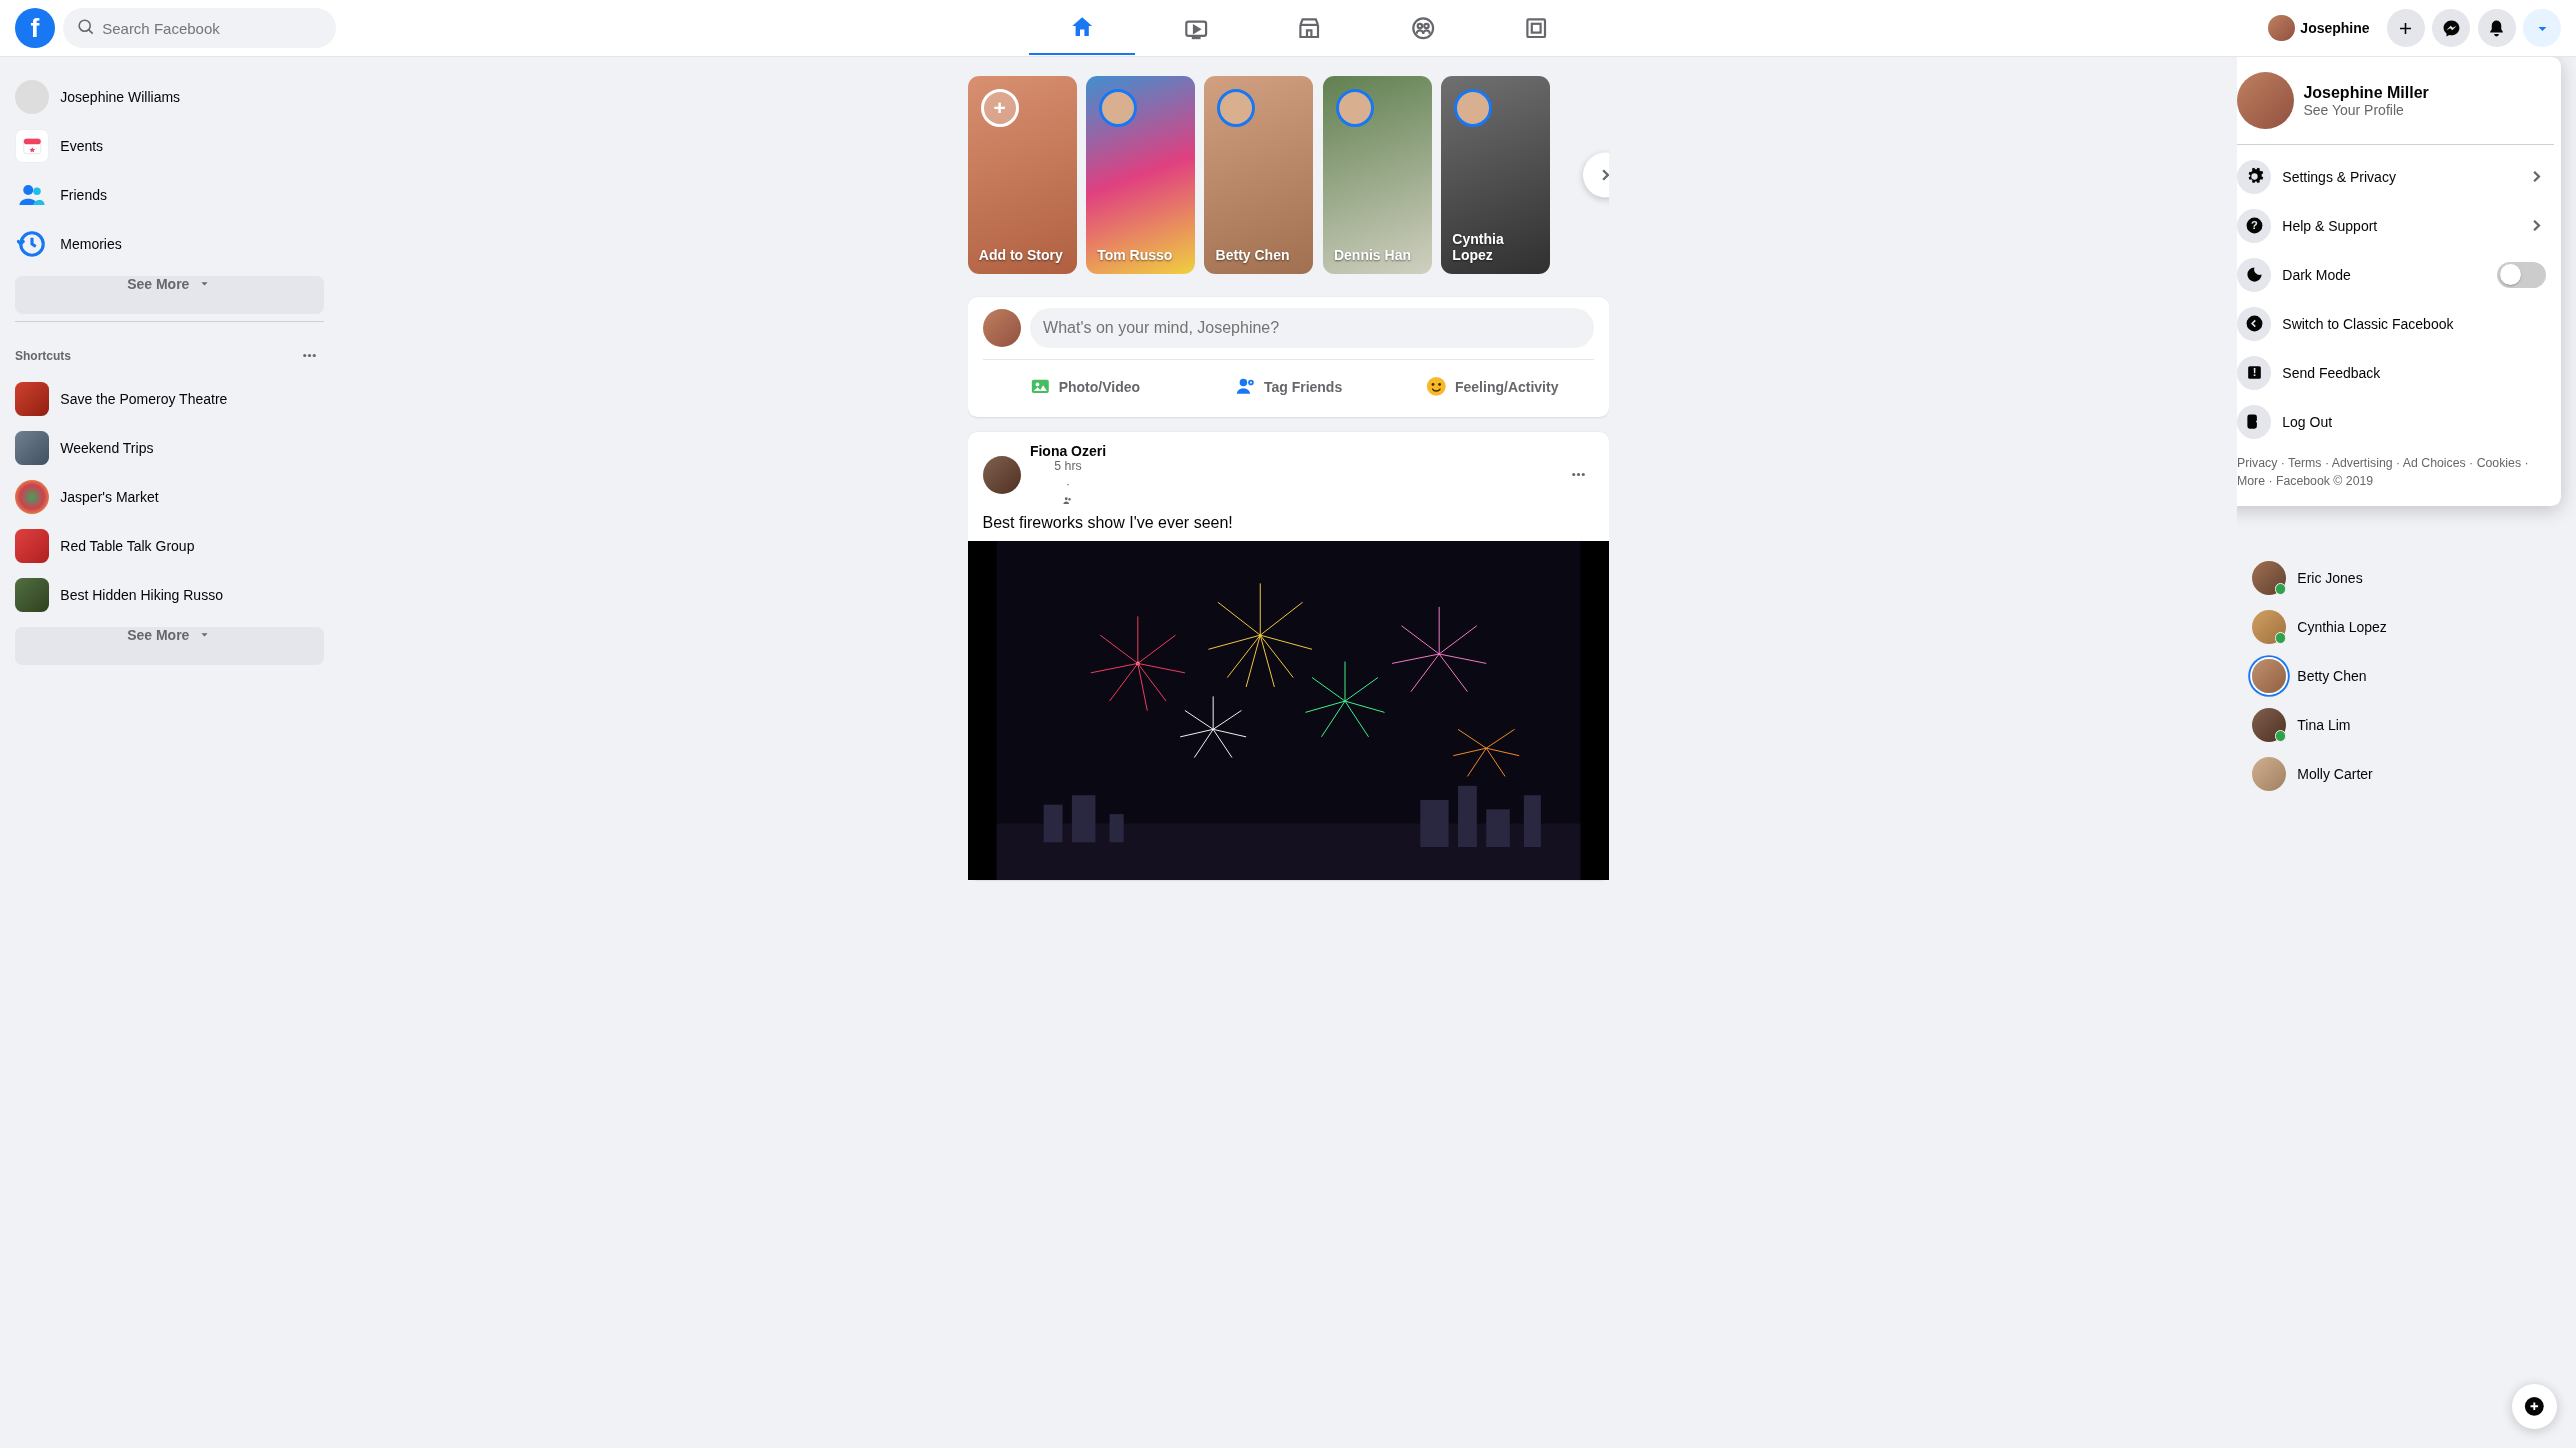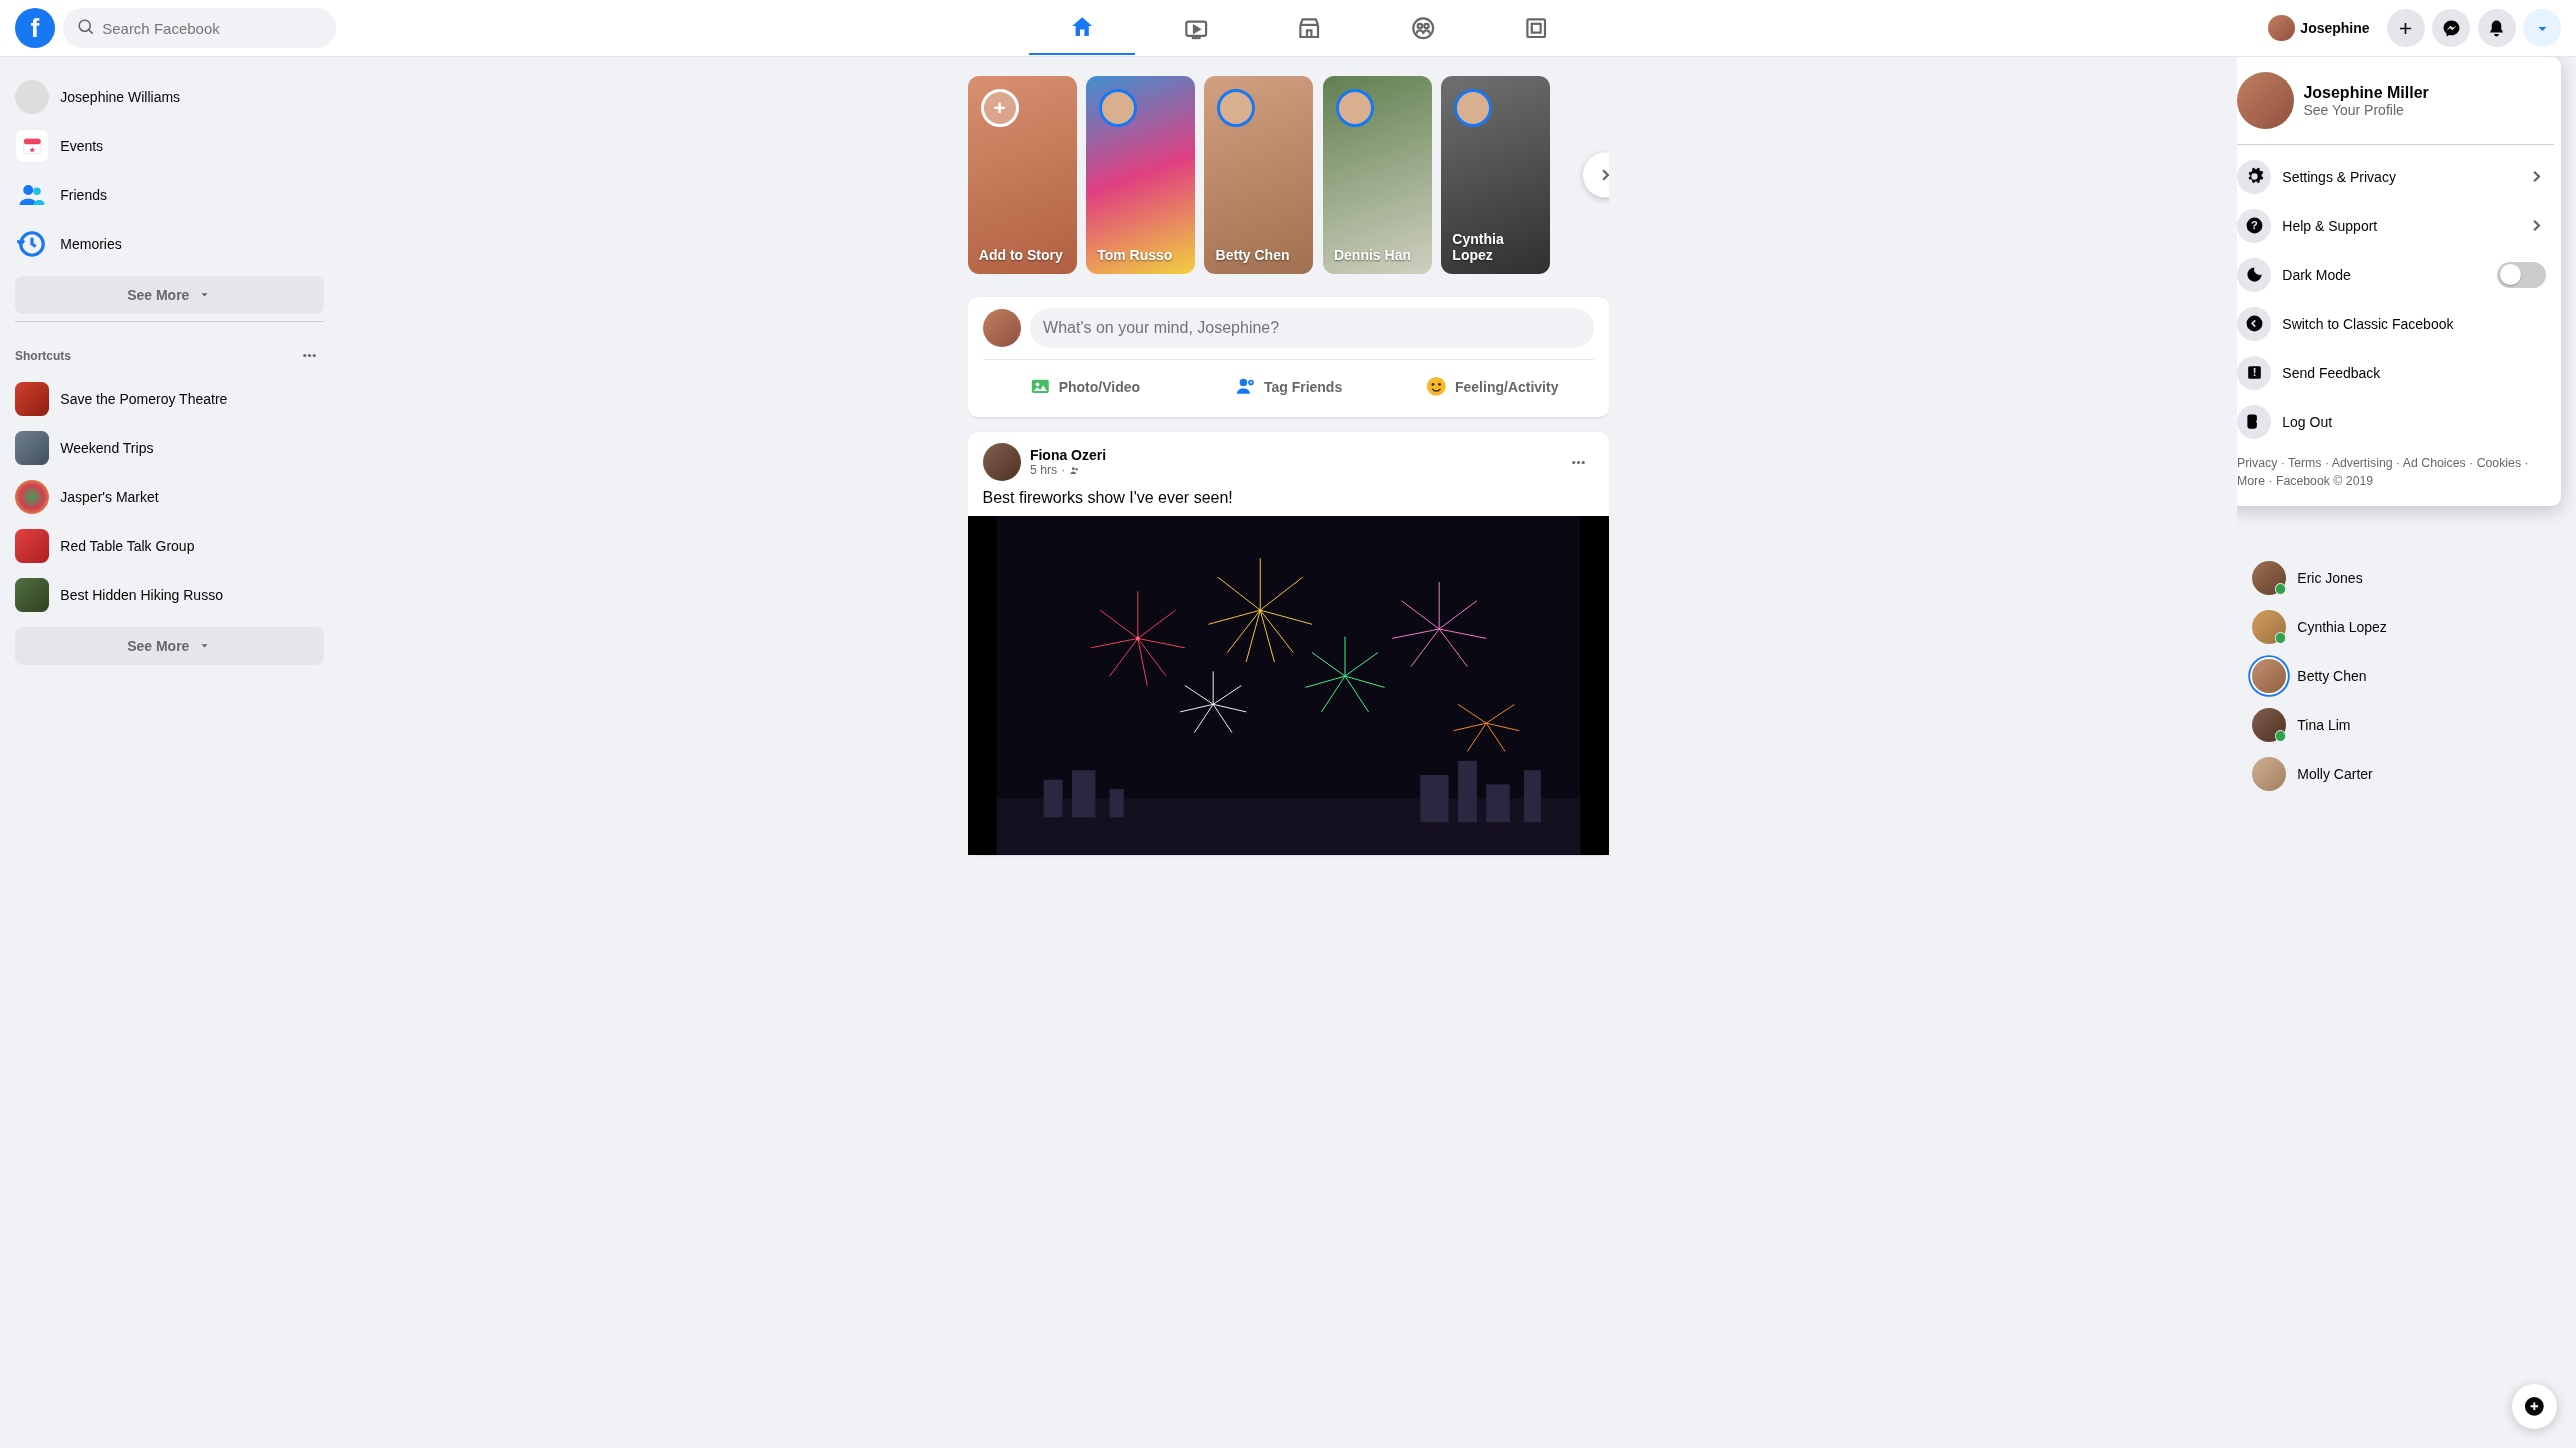--- a/index.html
+++ b/index.html
@@ -28,21 +28,21 @@
 .container { display: flex; padding-top: 57px; height: 100vh; }
 .left-col { width: 339px; padding: 15px 7.5px; overflow-y: auto; }
 .center-col { flex: 1; max-width: 641px; margin: 0 auto; padding: 19px 0; overflow-y: auto; }
 .right-col { width: 339px; padding: 15px 7.5px; overflow-y: auto; position: relative; }
 
 .side-item { display: flex; align-items: center; gap: 11.3px; padding: 7.5px; border-radius: 7.5px; cursor: pointer; }
 .side-item .thumb { width: 34px; height: 34px; border-radius: 7.5px; background: #ddd; display: flex; align-items: center; justify-content: center; overflow: hidden; flex-shrink: 0; }
 .side-item .thumb.round { border-radius: 50%; }
 .side-item .label { font-size: 14px; font-weight: 500; }
 
-.see-more-btn { display: flex; align-items: center; justify-content: center; gap: 7.5px; height: 38px; background: #e4e6eb; border-radius: 7.5px; cursor: pointer; font-weight: 600; font-size: 14px; color: #65676b; margin: 7.5px; }
+.see-more-btn { display: flex; justify-content: center; gap: 7.5px; height: 38px; background: #e4e6eb; border-radius: 7.5px; cursor: pointer; font-weight: 600; font-size: 14px; color: #65676b; margin: 7.5px; }
 .divider { height: 0.9px; background: #ced0d4; margin: 7.5px 7.5px; }
 .shortcuts-header { display: flex; align-items: center; justify-content: space-between; padding: 11.3px 7.5px 3.8px; }
 .shortcuts-header h3 { font-size: 12px; color: #65676b; font-weight: 600; }
 .dots-btn { width: 30px; height: 30px; border-radius: 50%; display: flex; align-items: center; justify-content: center; cursor: pointer; color: #65676b; }
 
 
 .stories { display: flex; gap: 9.4px; position: relative; margin-bottom: 22.6px; }
 .story { width: 109px; height: 198px; border-radius: 11.3px; background: #c8c8c8; position: relative; overflow: hidden; cursor: pointer; flex-shrink: 0; }
 .story.create .add-btn { position: absolute; top: 13.2px; left: 13.2px; width: 38px; height: 38px; border-radius: 50%; background: rgba(255,255,255,0.25); border: 3.8px solid #fff; display: flex; align-items: center; justify-content: center; color: #fff; font-size: 21px; font-weight: bold; }
 .story .story-avatar { position: absolute; top: 13.2px; left: 13.2px; width: 38px; height: 38px; border-radius: 50%; border: 3.8px solid #1877f2; background: #d8b090; }
@@ -53,21 +53,21 @@
 .card { background: #fff; border-radius: 9.4px; box-shadow: 0 0.9px 1.9px rgba(0,0,0,0.1); margin-bottom: 15px; }
 .composer { padding: 11.3px 15px; }
 .composer-top { display: flex; gap: 9.4px; align-items: center; border-bottom: 0.9px solid #e4e6eb; padding-bottom: 11.3px; }
 .composer-input { flex: 1; height: 40px; background: #f0f2f5; border-radius: 20px; display: flex; align-items: center; padding: 0 13.2px; color: #737373; font-size: 16px; cursor: pointer; text-align: right; }
 .composer-actions { display: flex; padding-top: 7.5px; }
 .composer-action { flex: 1; display: flex; align-items: center; justify-content: center; gap: 7.5px; height: 38px; border-radius: 7.5px; cursor: pointer; font-weight: 600; color: #65676b; font-size: 14px; }
 
 
 .post-header { display: flex; align-items: center; gap: 9.4px; padding: 11.3px 15px 7.5px; }
 .post-header .meta .name { font-weight: 600; font-size: 14px; }
-.post-header .meta .time { font-size: 12.3px; color: #65676b; display: flex; align-items: center; gap: 3.8px; }
+.post-header .meta .time { font-size: 12.3px; color: #65676b; display: flex; align-items: center; gap: 3.8px; flex-direction: column; }
 .post-header .spacer { flex: 1; }
 .post-body { padding: 0 15px 9.4px; font-size: 16px; }
 .post-image { width: 100%; height: 339px; background: #000; position: relative; overflow: hidden; }
 
 
 .dropdown-menu { position: absolute; top: 0; right: 15px; width: 339px; background: #fff; border-radius: 9.4px; box-shadow: 0 3.8px 19px rgba(0,0,0,0.2); padding: 7.5px; z-index: 200; }
 .dd-profile { display: flex; align-items: center; gap: 9.4px; padding: 7.5px; cursor: pointer; border-radius: 7.5px; }
 .dd-profile .avatar { width: 57px; height: 57px; }
 .dd-profile .name { font-size: 16px; font-weight: 700; }
 .dd-profile .sub { font-size: 14px; color: #65676b; }

